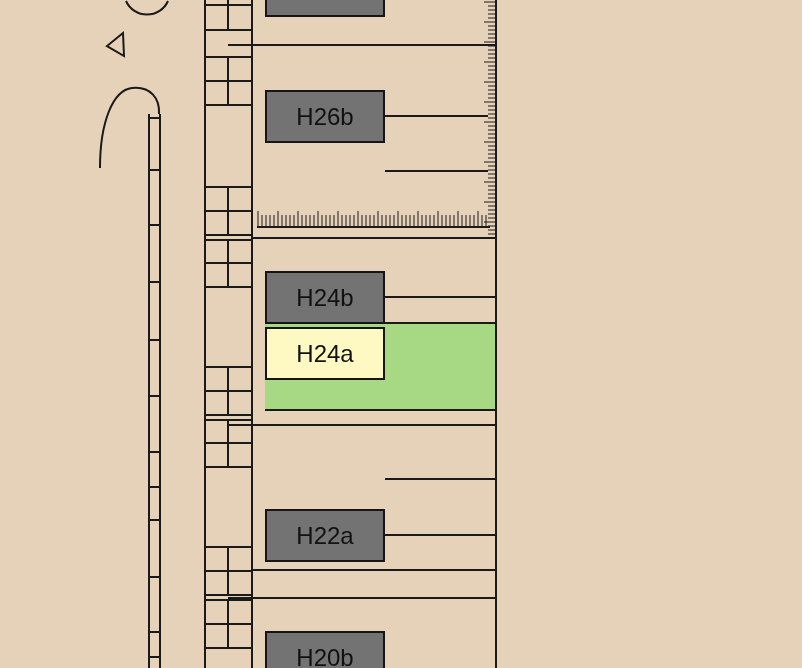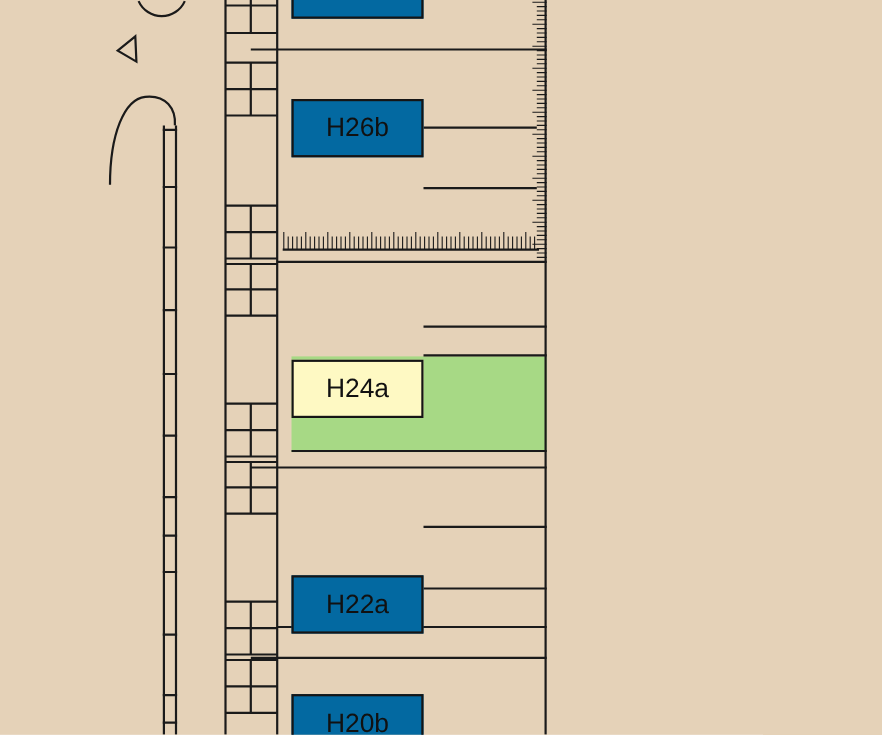--- a/index.html
+++ b/index.html
@@ -11,21 +11,21 @@
     font-family:"Liberation Sans", sans-serif;
   }
   .stage svg{position:absolute;left:0;top:0;z-index:2;}
   .highlight{
     position:absolute;left:265px;top:324px;width:232px;height:87px;
     background:#a7d985;z-index:1;
   }
   .unit{
     position:absolute;left:265px;width:120px;height:53px;
     border:2px solid #151515;box-sizing:border-box;
-    background:#0369a1;
+    background:#737373;
     display:flex;align-items:center;justify-content:center;
     font-size:24px;color:#111;z-index:3;
     cursor:pointer;user-select:none;
   }
   .unit.selected{background:#ffffff;}
   path{fill:none;stroke:#1a1a1a;}
 </style>
 </head>
 <body>
 
@@ -79,17 +79,18 @@
       <path d="M257 227 H490" stroke-width="2"></path>
       <path d="M258 211 V227 M262 215 V227 M266 215 V227 M270 215 V227 M274 215 V227 M278 211 V227 M282 215 V227 M286 215 V227 M290 215 V227 M294 215 V227 M298 211 V227 M302 215 V227 M306 215 V227 M310 215 V227 M314 215 V227 M318 211 V227 M322 215 V227 M326 215 V227 M330 215 V227 M334 215 V227 M338 211 V227 M342 215 V227 M346 215 V227 M350 215 V227 M354 215 V227 M358 211 V227 M362 215 V227 M366 215 V227 M370 215 V227 M374 215 V227 M378 211 V227 M382 215 V227 M386 215 V227 M390 215 V227 M394 215 V227 M398 211 V227 M402 215 V227 M406 215 V227 M410 215 V227 M414 215 V227 M418 211 V227 M422 215 V227 M426 215 V227 M430 215 V227 M434 215 V227 M438 211 V227 M442 215 V227 M446 215 V227 M450 215 V227 M454 215 V227 M458 211 V227 M462 215 V227 M466 215 V227 M470 215 V227 M474 215 V227 M478 211 V227 M482 215 V227 M486 215 V227 " stroke-width="1"></path>
     </g>
     <g>
       <path d="M484 2 H497 M488 6 H497 M488 10 H497 M488 14 H497 M488 18 H497 M484 22 H497 M488 26 H497 M488 30 H497 M488 34 H497 M488 38 H497 M484 42 H497 M488 46 H497 M488 50 H497 M488 54 H497 M488 58 H497 M484 62 H497 M488 66 H497 M488 70 H497 M488 74 H497 M488 78 H497 M484 82 H497 M488 86 H497 M488 90 H497 M488 94 H497 M488 98 H497 M484 102 H497 M488 106 H497 M488 110 H497 M488 114 H497 M488 118 H497 M484 122 H497 M488 126 H497 M488 130 H497 M488 134 H497 M488 138 H497 M484 142 H497 M488 146 H497 M488 150 H497 M488 154 H497 M488 158 H497 M484 162 H497 M488 166 H497 M488 170 H497 M488 174 H497 M488 178 H497 M484 182 H497 M488 186 H497 M488 190 H497 M488 194 H497 M488 198 H497 M484 202 H497 M488 206 H497 M488 210 H497 M488 214 H497 M488 218 H497 M484 222 H497 M488 226 H497 M488 230 H497 M488 234 H497 " stroke-width="1"></path>
     </g>
   </svg>
 
   <div class="unit" style="top:-36px">H28a</div>
   <div class="unit" style="top:90px">H26b</div>
+  <div class="unit" style="top:271px">H24b</div>
   <div class="unit selected" style="top: 327px; background: #fef9c3;">H24a</div>
-  <div class="unit" style="top:523px">H22a</div>
+  <div class="unit" style="top:509px">H22a</div>
   <div class="unit" style="top:631px">H20b</div>
 
 </div>
 
 </body></html>

